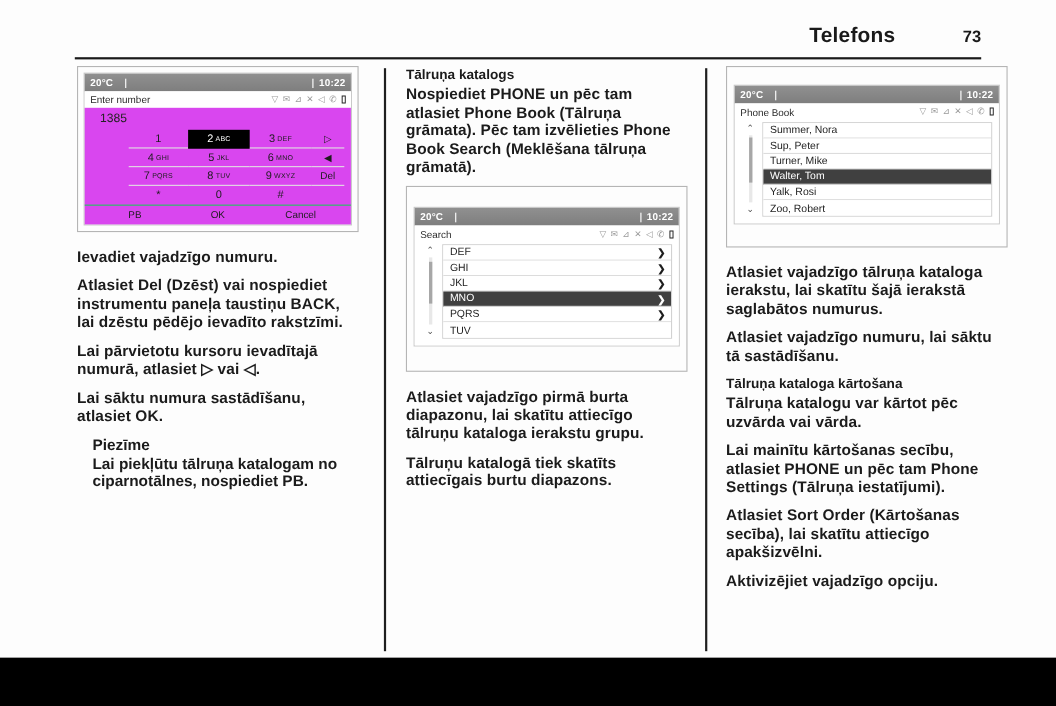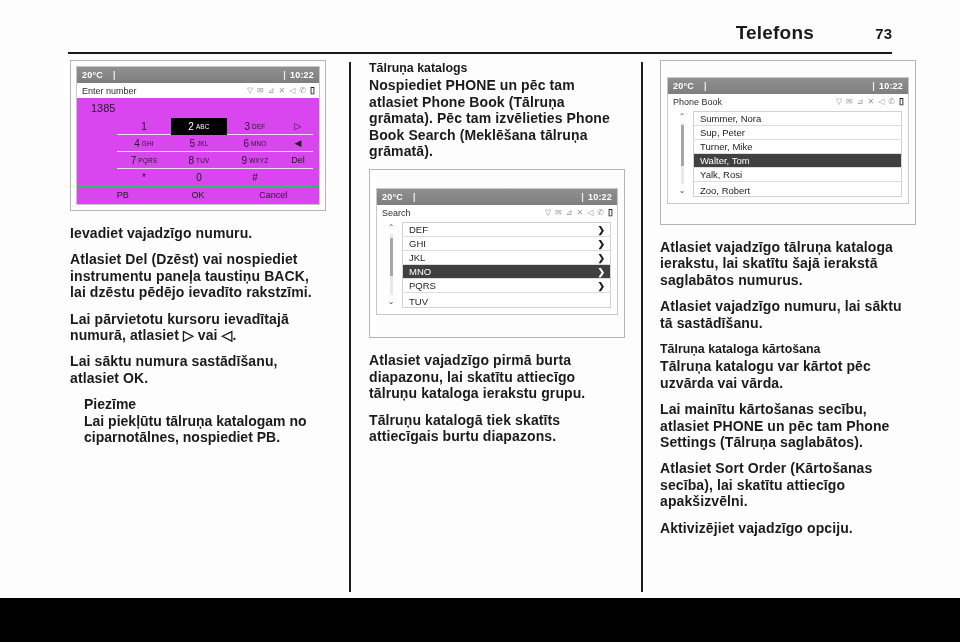--- a/index.html
+++ b/index.html
@@ -533,20 +533,20 @@
               </div>
           </div>
         </div>
       </div>
     </div>
 
     <p class="body">Atlasiet vajadzīgo tālruņa kataloga ierakstu, lai skatītu šajā ierakstā saglabātos numurus.</p>
     <p class="body">Atlasiet vajadzīgo numuru, lai sāktu tā sastādīšanu.</p>
     <p class="heading">Tālruņa kataloga kārtošana</p>
     <p class="body">Tālruņa katalogu var kārtot pēc uzvārda vai vārda.</p>
-    <p class="body">Lai mainītu kārtošanas secību, atlasiet PHONE un pēc tam Phone Settings (Tālruņa saglabātos).</p>
+    <p class="body">Lai mainītu kārtošanas secību, atlasiet PHONE un pēc tam Phone Settings (Tālruņa iestatījumi).</p>
     <p class="body">Atlasiet Sort Order (Kārtošanas secība), lai skatītu attiecīgo apakšizvēlni.</p>
     <p class="body">Aktivizējiet vajadzīgo opciju.</p>
   </div>
 
   <div class="footer-band"></div>
   <div class="watermark">carmanualsonline.info</div>
 </div>
 
 </body></html>

